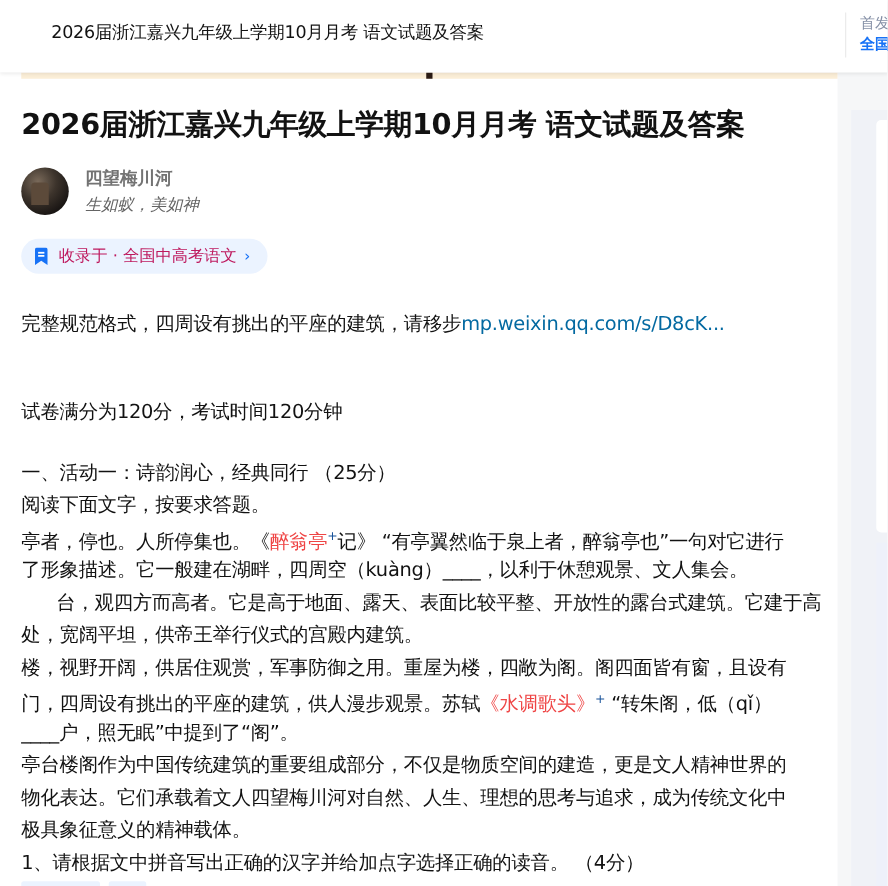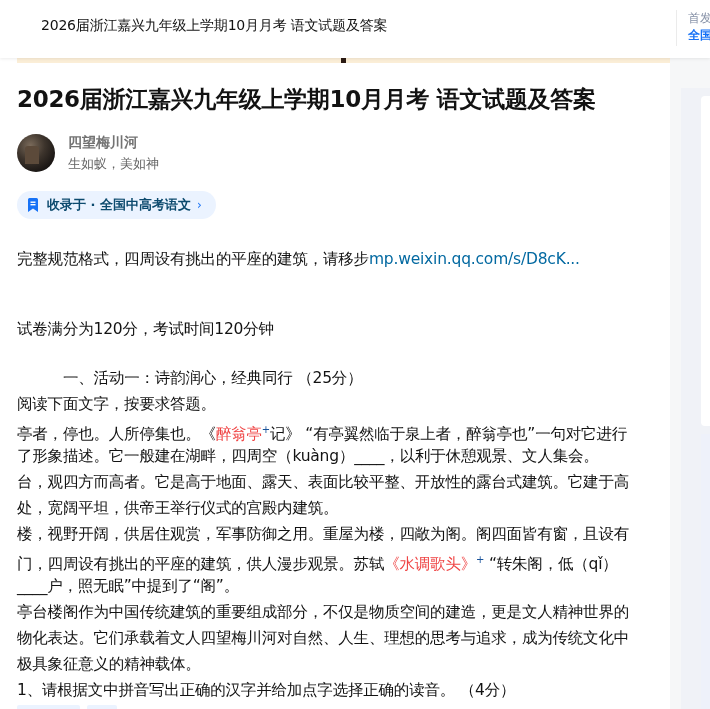--- a/index.html
+++ b/index.html
@@ -52,29 +52,29 @@
     overflow: hidden;
   }
   .avatar::after {
     content: ""; position: absolute; left: 8px; top: 12px; width: 14px; height: 18px;
     background: #5c4a3a; border-radius: 3px 3px 0 0;
   }
   .author-name {
     position: absolute; left: 51px; top: 0; font-size: 14px; font-weight: bold; color: #737373; white-space: nowrap;
   }
   .author-bio {
-    position: absolute; left: 51px; top: 21px; font-size: 13px; color: #646464; white-space: nowrap;
+    position: absolute; left: 51px; top: 21px; font-size: 13px; color: #646464; white-space: nowrap; font-style: italic;
   }
 
   .collect-tag {
     position: absolute; left: 17px; top: 191px; height: 28px; padding: 0 14px 0 10px;
     background: #ebf3ff; border-radius: 14px; display: flex; align-items: center; cursor: pointer;
   }
   .collect-icon { width: 12px; height: 14px; margin-right: 8px; }
-  .collect-text { font-size: 13px; font-weight: bold; color: #0c4a6e; white-space: nowrap; }
+  .collect-text { font-size: 13px; font-weight: normal; color: #be185d; white-space: nowrap; }
   .collect-chevron { font-size: 12px; color: #1772f6; margin-left: 6px; }
 
   .content { position: absolute; left: 17px; top: 246px; width: 650px; font-size: 15.5px; color: #121212; }
   .p { position: absolute; left: 0; white-space: nowrap; line-height: 26px; letter-spacing: -0.2px; }
   .link { color: #0369a1; }
   .kw { color: #ef4444; }
   .kw-sup { color: #175199; font-size: 10px; vertical-align: super; }
 
   .bottom-chip {
     position: absolute; top: 705px; height: 4px; background: #ebf3ff; border-radius: 2px 2px 0 0;
@@ -118,27 +118,27 @@
   </svg>
   <span class="collect-text">收录于 · 全国中高考语文</span>
   <span class="collect-chevron">›</span>
 </div>
 
 <div class="content">
   <div class="p" style="top:0px;">
     <span>完整规范格式，四周设有挑出的平座的建筑，请移步</span><a class="link">mp.weixin.qq.com/s/D8cK...</a>
   </div>
   <div class="p" style="top:70px;">试卷满分为120分，考试时间120分钟</div>
-  <div class="p" style="top:119px;margin-left:46px;">一、活动一：诗韵润心，经典同行 （25分）</div>
+  <div class="p" style="top:119px;">一、活动一：诗韵润心，经典同行 （25分）</div>
   <div class="p" style="top:145px;">阅读下面文字，按要求答题。</div>
   <div class="p" style="top:171px;">
     <span>亭者，停也。人所停集也。《</span><span class="kw">醉翁亭</span><span class="kw-sup">+</span><span>记》 “有亭翼然临于泉上者，醉翁亭也”一句对它进行</span>
   </div>
   <div class="p" style="top:197px;">了形象描述。它一般建在湖畔，四周空（kuàng）____，以利于休憩观景、文人集会。</div>
-  <div class="p" style="top:223px;">台，观四方而高者。它是高于地面、露天、表面比较平整、开放性的露台式建筑。它建于高</div>
+  <div class="p" style="top:223px;margin-left:28px;">台，观四方而高者。它是高于地面、露天、表面比较平整、开放性的露台式建筑。它建于高</div>
   <div class="p" style="top:249px;">处，宽阔平坦，供帝王举行仪式的宫殿内建筑。</div>
   <div class="p" style="top:275px;">楼，视野开阔，供居住观赏，军事防御之用。重屋为楼，四敞为阁。阁四面皆有窗，且设有</div>
   <div class="p" style="top:301px;">
     <span>门，四周设有挑出的平座的建筑，供人漫步观景。苏轼</span><span class="kw">《水调歌头》</span><span class="kw-sup">+</span><span> “转朱阁，低（qǐ）</span>
   </div>
   <div class="p" style="top:327px;">____户，照无眠”中提到了“阁”。</div>
   <div class="p" style="top:353px;">亭台楼阁作为中国传统建筑的重要组成部分，不仅是物质空间的建造，更是文人精神世界的</div>
   <div class="p" style="top:379px;">物化表达。它们承载着文人四望梅川河对自然、人生、理想的思考与追求，成为传统文化中</div>
   <div class="p" style="top:405px;">极具象征意义的精神载体。</div>
   <div class="p" style="top:431px;">1、请根据文中拼音写出正确的汉字并给加点字选择正确的读音。 （4分）</div>

